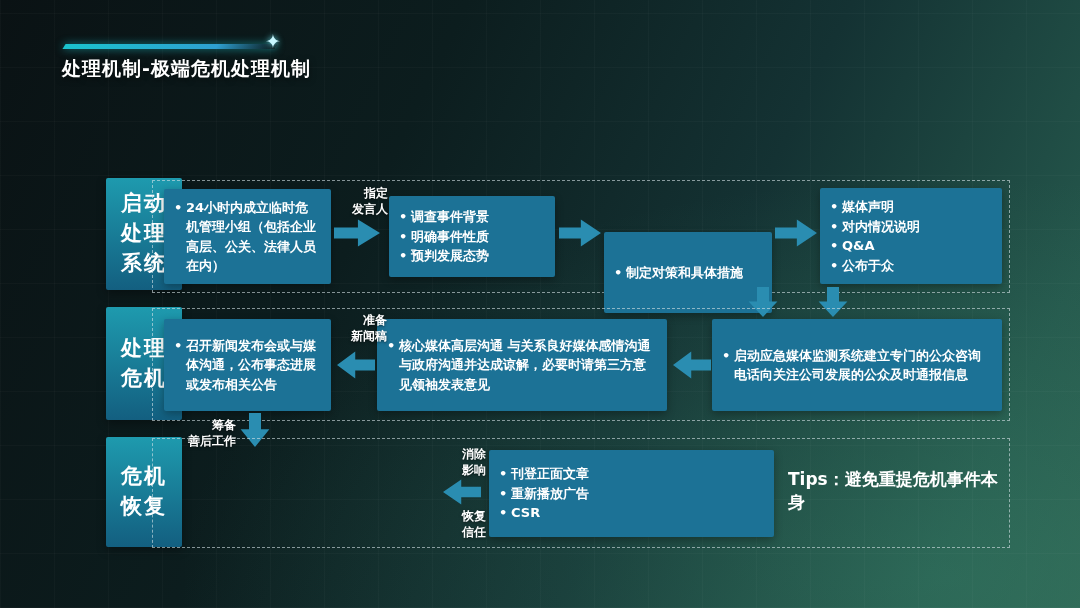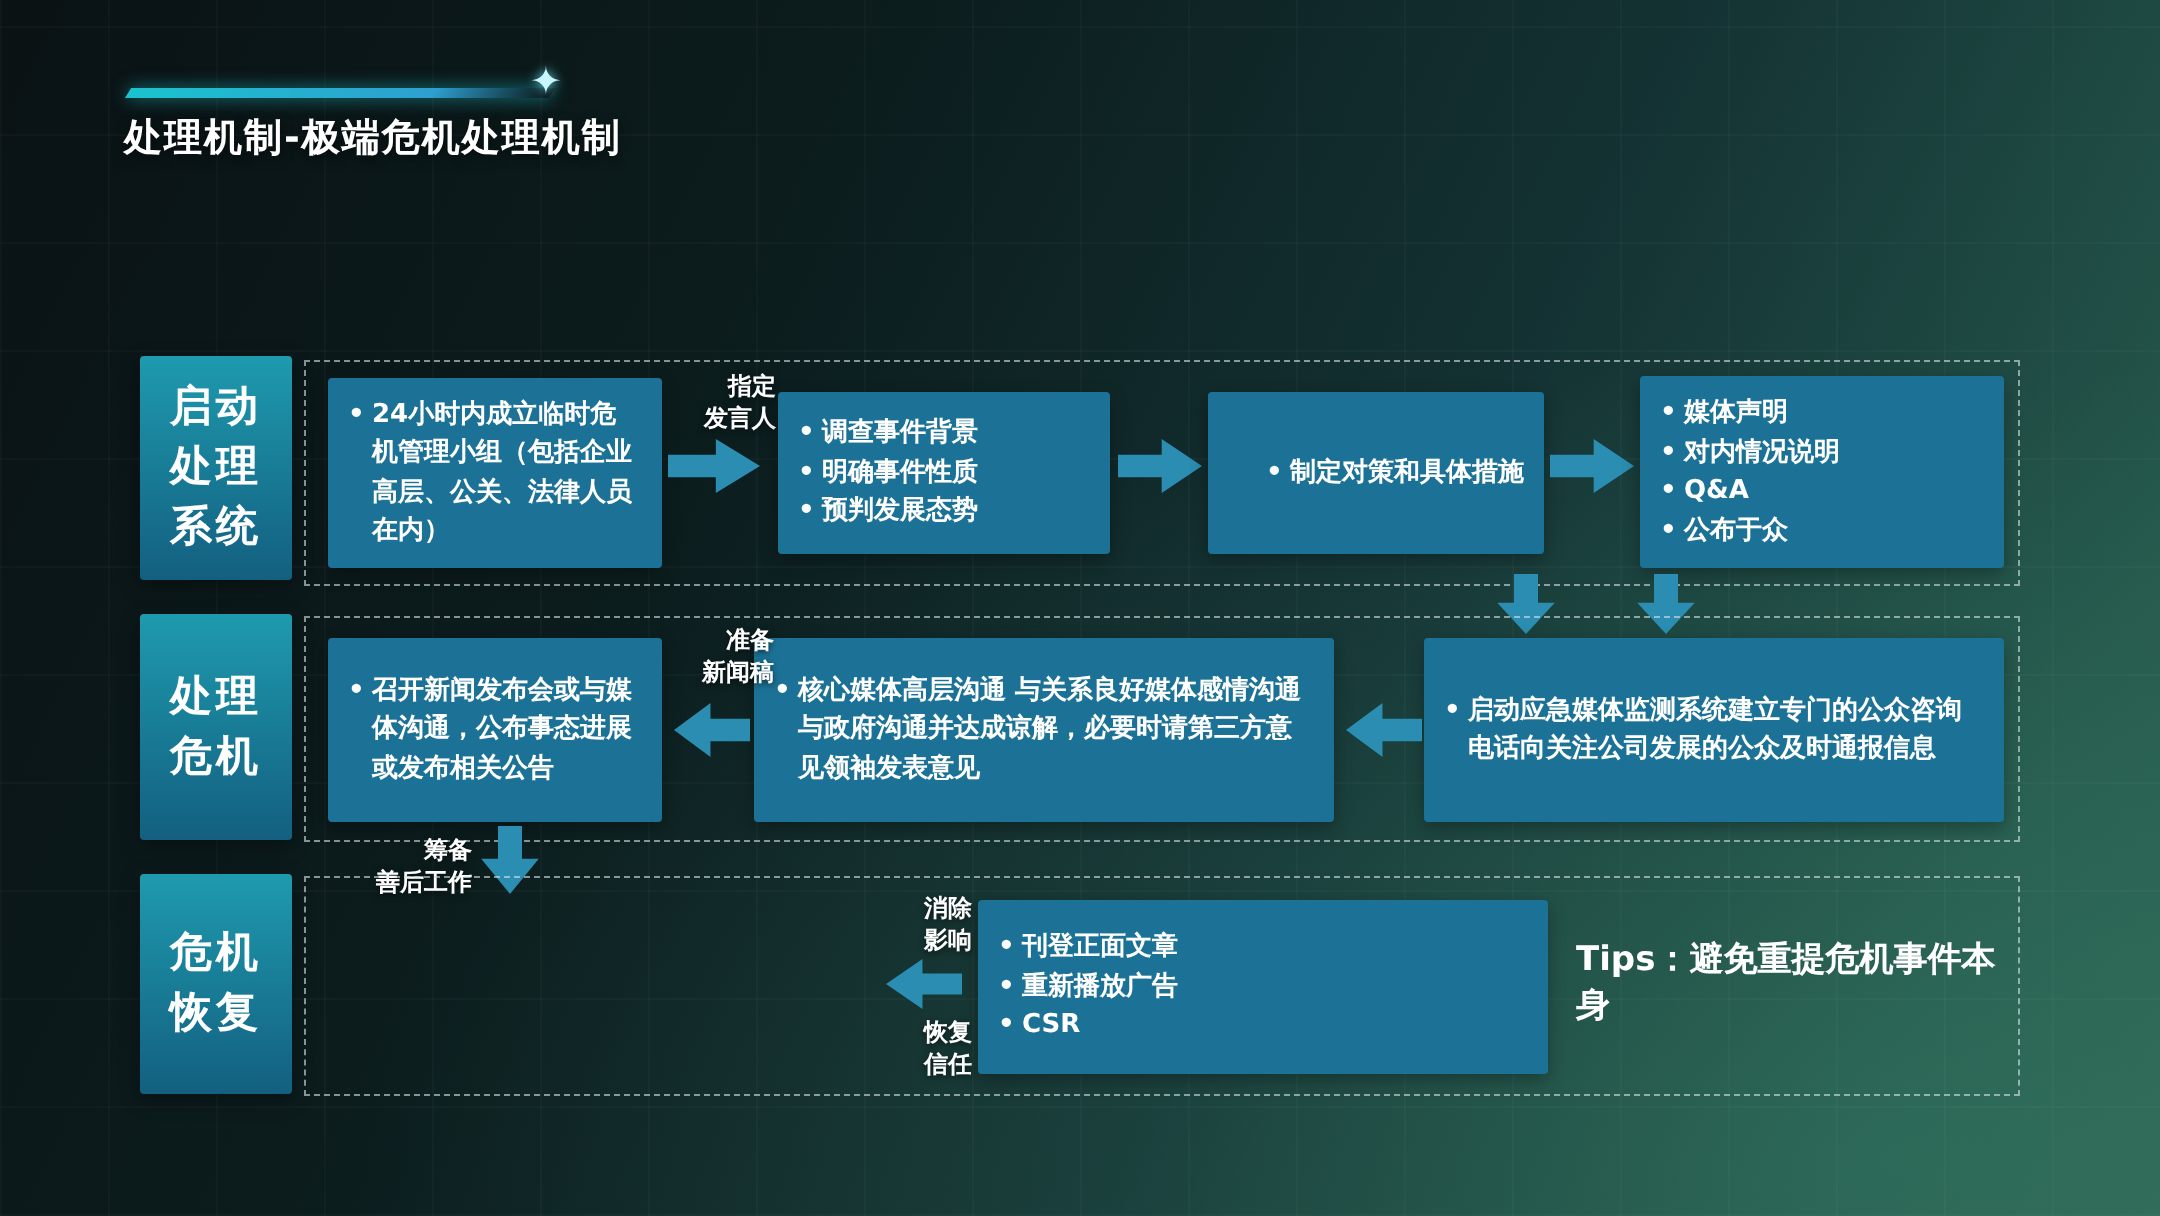--- a/index.html
+++ b/index.html
@@ -24,31 +24,32 @@
   .sparkle{ position:absolute; left:265px; top:30px; color:#c9f7ff; font-size:19px;
     text-shadow:0 0 6px rgba(120,240,255,0.9); }
   .title{ position:absolute; left:62px; top:56px; color:var(--text,#fff); font-size:19px;
     font-weight:bold; letter-spacing:1px; text-shadow:0 2px 6px rgba(0,0,0,0.55); }
 
   .row-label{
     position:absolute; width:76px; display:flex; flex-direction:column; align-items:center;
     justify-content:center; border-radius:2px;
     background:linear-gradient(180deg, var(--label_fill_top,#1e9aae) 0%, var(--label_fill_bottom,#135f80) 100%);
     box-shadow:0 3px 10px rgba(0,0,0,0.35);
+    margin-left:36px;
   }
   .row-label div{ color:var(--text,#fff); font-size:21px; font-weight:bold; line-height:1.42; letter-spacing:2px; }
 
   .dashed{ position:absolute; border:1px dashed rgba(216,229,233,0.6); }
 
   .cbox{
     position:absolute; background:var(--box_fill,#1c7296); border-radius:2px;
     display:flex; align-items:center; padding:8px 10px;
     box-shadow:0 3px 9px rgba(0,0,0,0.30);
   }
-  .cbox.center{ justify-content:flex-end; }
+  .cbox.center{ justify-content:flex-start;margin-top:36px; }
   .cbox ul{ list-style:none; }
   .cbox li{ color:var(--text,#fff); font-size:13px; font-weight:bold; line-height:1.5;
     padding-left:12px; position:relative; }
   .cbox li::before{ content:"•"; position:absolute; left:0; top:0; }
 
   .arr{ position:absolute; background:var(--arrow_fill,#2a8db1); }
   .arr-right{ clip-path:polygon(0 30%, 52% 30%, 52% 2%, 100% 50%, 52% 98%, 52% 70%, 0 70%); }
   .arr-left{ clip-path:polygon(100% 30%, 48% 30%, 48% 2%, 0 50%, 48% 98%, 48% 70%, 100% 70%); }
   .arr-down{ clip-path:polygon(30% 0, 70% 0, 70% 48%, 98% 48%, 50% 100%, 2% 48%, 30% 48%); }
 

